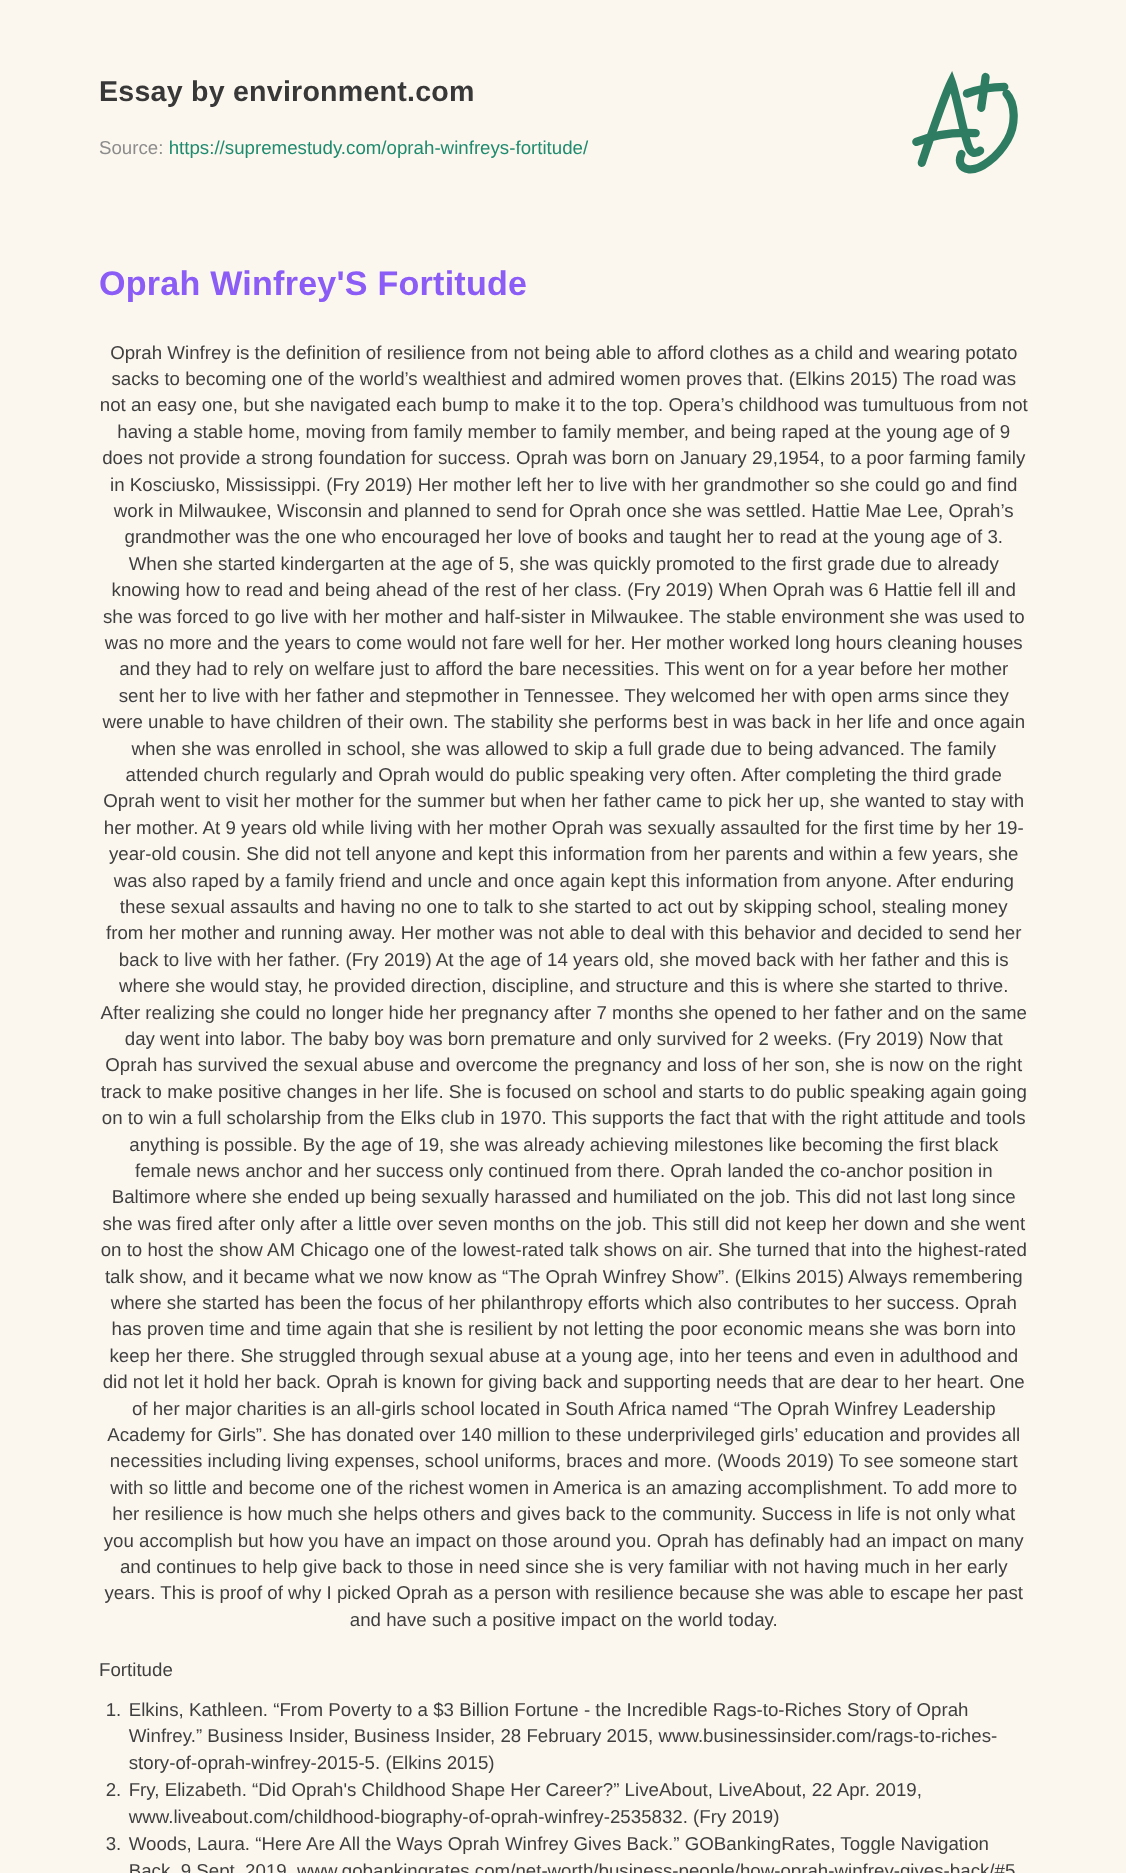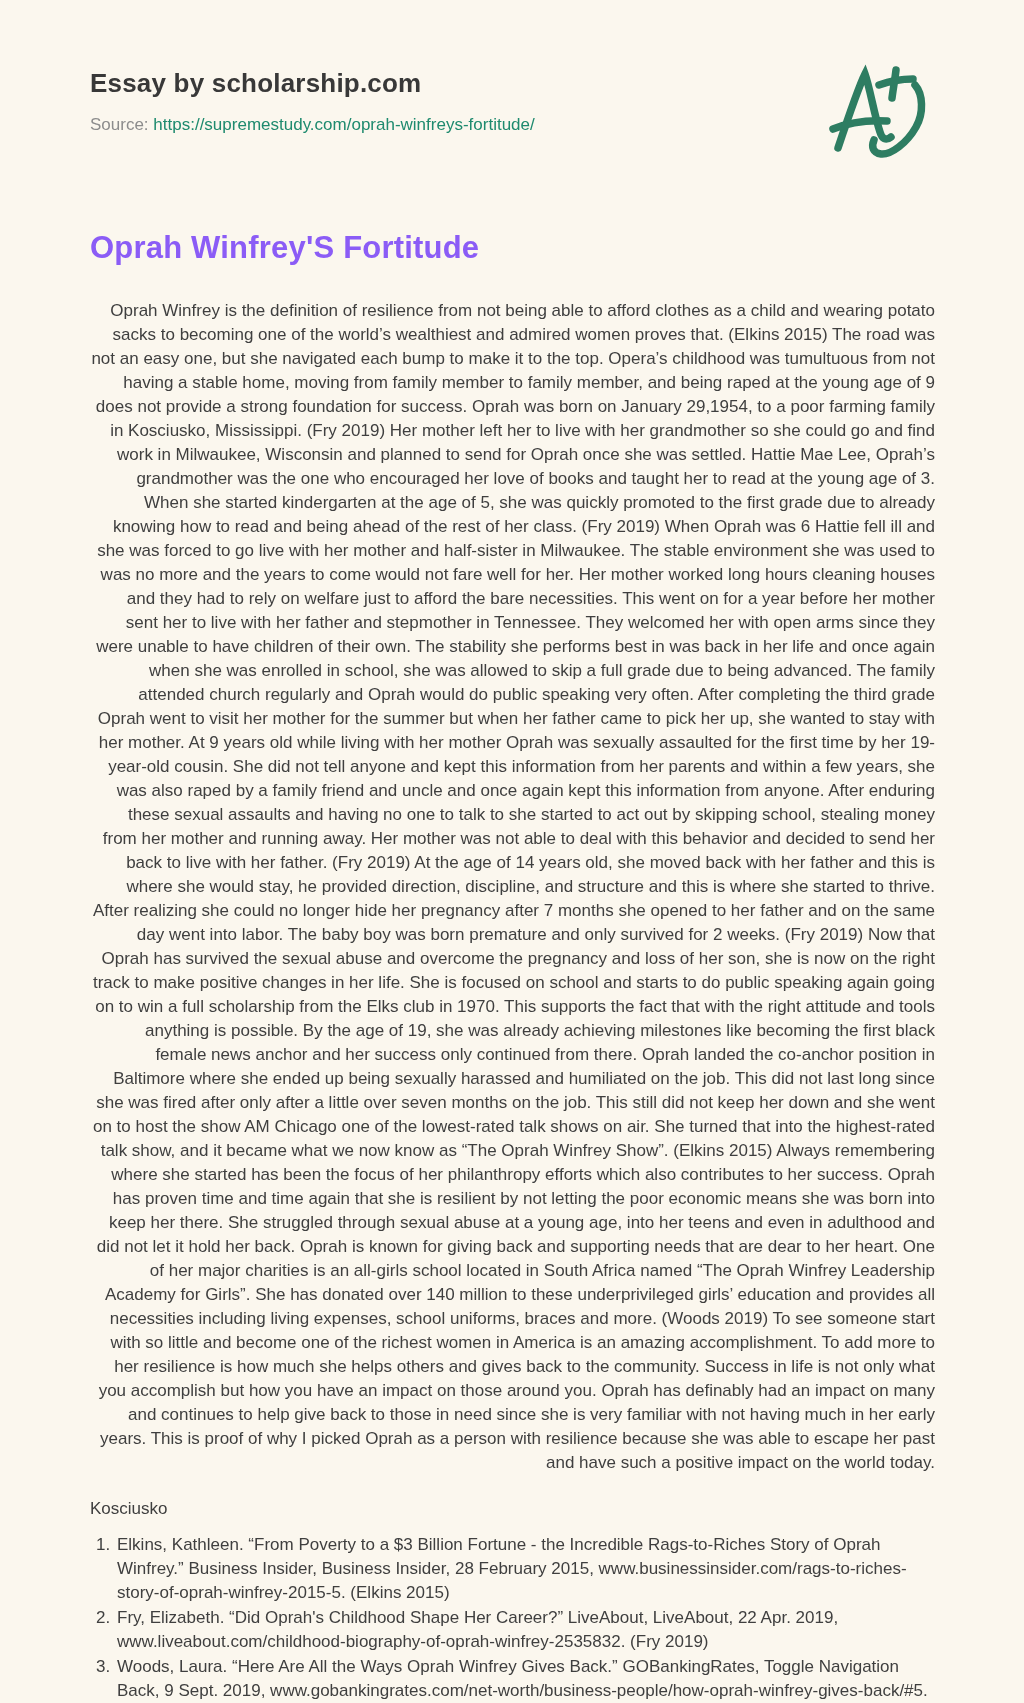--- a/index.html
+++ b/index.html
@@ -17,21 +17,21 @@
   .content {
     padding: 68px 89px 0 90px;
   }
   .site-title {
     font-size: 26px;
     font-weight: 700;
     color: #383838;
     letter-spacing: 0.2px;
   }
   .source-line {
-    margin-top: 16px;
+    margin-top: 26px;
     font-size: 17px;
     color: #8C8C8C;
   }
   .source-line a {
     color: #1E8A6E;
     text-decoration: none;
     cursor: pointer;
   }
   .logo {
     position: absolute;
@@ -45,21 +45,21 @@
     font-size: 31px;
     font-weight: 700;
     color: #8b5cf6;
     letter-spacing: 0.2px;
   }
   .essay-body {
     margin-top: 33px;
     font-size: 17px;
     line-height: 24px;
     color: #3F3F3F;
-    text-align: right;
+    text-align: center;
   }
   .references-heading {
     margin-top: 22px;
     font-size: 17px;
     line-height: 24px;
     color: #3F3F3F;
   }
   ol.references {
     margin-top: 12px;
     padding-left: 25px;
@@ -86,32 +86,32 @@
 
       <path d="M68,6 C67,15 65,26 64,34"></path>
 
       <path d="M51,21 C62,17 74,15 85,15"></path>
 
       <path d="M87,21 C95,30 96,49 88,63 C79,79 63,91 53,90 C45,89 43,83 46,76"></path>
     </svg>
   </div>
 
   <div class="content">
-    <h1 class="site-title">Essay by scholarship.com</h1>
+    <h1 class="site-title">Essay by environment.com</h1>
 
     <div class="source-line">
       <span>Source:</span>
       <a href="#">https://supremestudy.com/oprah-winfreys-fortitude/</a>
     </div>
 
     <h2 class="essay-title">Oprah Winfrey'S Fortitude</h2>
 
     <p class="essay-body">Oprah Winfrey is the definition of resilience from not being able to afford clothes as a child and wearing potato sacks to becoming one of the world’s wealthiest and admired women proves that. (Elkins 2015) The road was not an easy one, but she navigated each bump to make it to the top. Opera’s childhood was tumultuous from not having a stable home, moving from family member to family member, and being raped at the young age of 9 does not provide a strong foundation for success. Oprah was born on January 29,1954, to a poor farming family in Kosciusko, Mississippi. (Fry 2019) Her mother left her to live with her grandmother so she could go and find work in Milwaukee, Wisconsin and planned to send for Oprah once she was settled. Hattie Mae Lee, Oprah’s grandmother was the one who encouraged her love of books and taught her to read at the young age of 3. When she started kindergarten at the age of 5, she was quickly promoted to the first grade due to already knowing how to read and being ahead of the rest of her class. (Fry 2019) When Oprah was 6 Hattie fell ill and she was forced to go live with her mother and half-sister in Milwaukee. The stable environment she was used to was no more and the years to come would not fare well for her. Her mother worked long hours cleaning houses and they had to rely on welfare just to afford the bare necessities. This went on for a year before her mother sent her to live with her father and stepmother in Tennessee. They welcomed her with open arms since they were unable to have children of their own. The stability she performs best in was back in her life and once again when she was enrolled in school, she was allowed to skip a full grade due to being advanced. The family attended church regularly and Oprah would do public speaking very often. After completing the third grade Oprah went to visit her mother for the summer but when her father came to pick her up, she wanted to stay with her mother. At 9 years old while living with her mother Oprah was sexually assaulted for the first time by her 19-year-old cousin. She did not tell anyone and kept this information from her parents and within a few years, she was also raped by a family friend and uncle and once again kept this information from anyone. After enduring these sexual assaults and having no one to talk to she started to act out by skipping school, stealing money from her mother and running away. Her mother was not able to deal with this behavior and decided to send her back to live with her father. (Fry 2019) At the age of 14 years old, she moved back with her father and this is where she would stay, he provided direction, discipline, and structure and this is where she started to thrive. After realizing she could no longer hide her pregnancy after 7 months she opened to her father and on the same day went into labor. The baby boy was born premature and only survived for 2 weeks. (Fry 2019) Now that Oprah has survived the sexual abuse and overcome the pregnancy and loss of her son, she is now on the right track to make positive changes in her life. She is focused on school and starts to do public speaking again going on to win a full scholarship from the Elks club in 1970. This supports the fact that with the right attitude and tools anything is possible. By the age of 19, she was already achieving milestones like becoming the first black female news anchor and her success only continued from there. Oprah landed the co-anchor position in Baltimore where she ended up being sexually harassed and humiliated on the job. This did not last long since she was fired after only after a little over seven months on the job. This still did not keep her down and she went on to host the show AM Chicago one of the lowest-rated talk shows on air. She turned that into the highest-rated talk show, and it became what we now know as “The Oprah Winfrey Show”. (Elkins 2015) Always remembering where she started has been the focus of her philanthropy efforts which also contributes to her success. Oprah has proven time and time again that she is resilient by not letting the poor economic means she was born into keep her there. She struggled through sexual abuse at a young age, into her teens and even in adulthood and did not let it hold her back. Oprah is known for giving back and supporting needs that are dear to her heart. One of her major charities is an all-girls school located in South Africa named “The Oprah Winfrey Leadership Academy for Girls”. She has donated over 140 million to these underprivileged girls’ education and provides all necessities including living expenses, school uniforms, braces and more. (Woods 2019) To see someone start with so little and become one of the richest women in America is an amazing accomplishment. To add more to her resilience is how much she helps others and gives back to the community. Success in life is not only what you accomplish but how you have an impact on those around you. Oprah has definably had an impact on many and continues to help give back to those in need since she is very familiar with not having much in her early years. This is proof of why I picked Oprah as a person with resilience because she was able to escape her past and have such a positive impact on the world today.</p>
 
-    <div class="references-heading">Kosciusko</div>
+    <div class="references-heading">Fortitude</div>
 
     <ol class="references">
       <li>Elkins, Kathleen. “From Poverty to a $3 Billion Fortune - the Incredible Rags-to-Riches Story of Oprah Winfrey.” Business Insider, Business Insider, 28 February 2015, www.businessinsider.com/rags-to-riches-story-of-oprah-winfrey-2015-5. (Elkins 2015)</li>
       <li>Fry, Elizabeth. “Did Oprah's Childhood Shape Her Career?” LiveAbout, LiveAbout, 22 Apr. 2019, www.liveabout.com/childhood-biography-of-oprah-winfrey-2535832. (Fry 2019)</li>
       <li>Woods, Laura. “Here Are All the Ways Oprah Winfrey Gives Back.” GOBankingRates, Toggle Navigation Back, 9 Sept. 2019, www.gobankingrates.com/net-worth/business-people/how-oprah-winfrey-gives-back/#5. (Woods 2019)</li>
     </ol>
   </div>
 
 </div>
 

